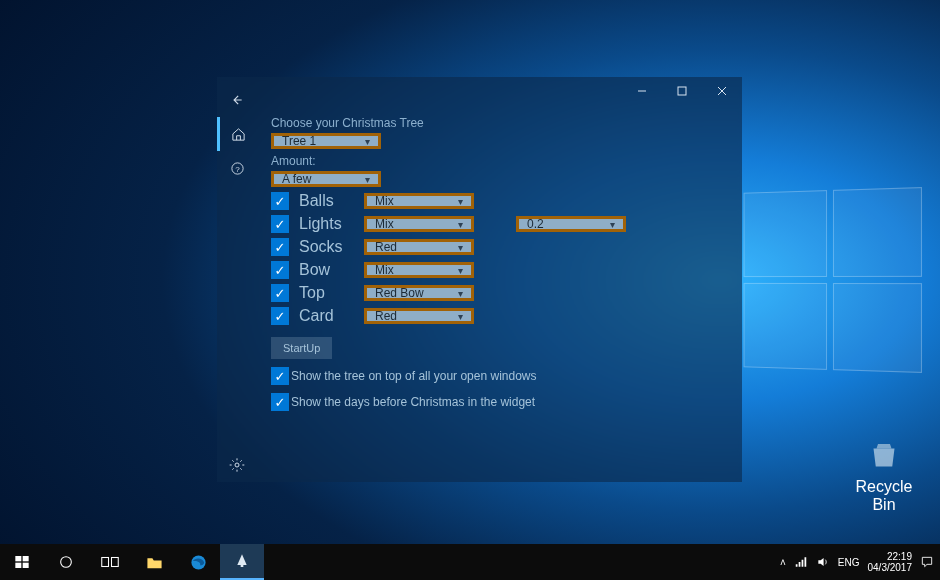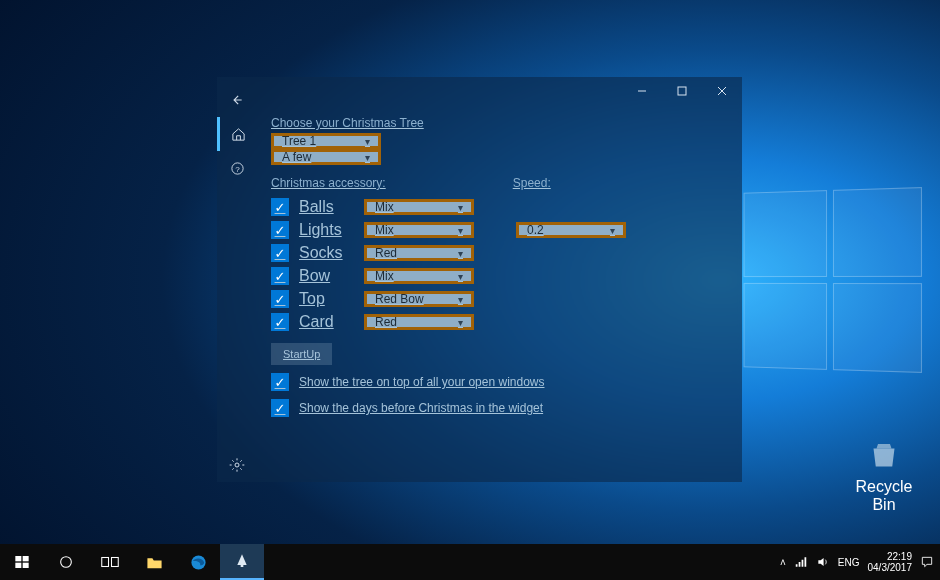--- a/index.html
+++ b/index.html
@@ -8,31 +8,31 @@
 .window-logo div{border:1px solid rgba(255,255,255,0.25);background:rgba(255,255,255,0.05);}
 .recycle{position:absolute;right:26px;bottom:66px;width:60px;text-align:center;color:#fff;font-size:16px;}
 .recycle svg{width:36px;height:36px;margin:0 auto 4px;display:block;opacity:.9;}
 .appwin{position:absolute;left:217px;top:77px;width:525px;height:405px;background:rgba(11,41,74,0.62);backdrop-filter:blur(2px);display:flex;flex-direction:column;}
 .titlebar{height:30px;display:flex;justify-content:flex-end;align-items:flex-start;}
 .titlebtn{width:40px;height:28px;display:flex;align-items:center;justify-content:center;color:#d8e4f0;font-size:11px;}
 .sidebar{position:absolute;left:0;top:0;width:40px;height:100%;display:flex;flex-direction:column;align-items:center;padding-top:6px;}
 .sidebtn{width:40px;height:34px;display:flex;align-items:center;justify-content:center;color:#cfdbe8;}
 .sidebtn.active{border-left:3px solid #4fc0ff;}
 .sidebar .spacer{flex:1;}
-.content{margin-left:40px;padding:4px 14px 26px 14px;color:#a5c3d9;font-size:12px;overflow:hidden;text-decoration:underline;}
+.content{margin-left:40px;padding:4px 14px 26px 14px;color:#a5c3d9;font-size:12px;overflow:hidden;}
 .lbl{font-size:12px;color:#8cb0ce;margin:5px 0 3px;}
 .sel{height:16px;background:#8faec7;border:3px solid #a16207;color:#1c2a36;font-size:12px;padding:0 8px;display:flex;align-items:center;justify-content:space-between;min-width:110px;}
 .sel .chev{color:#2e4255;font-size:10px;}
 .row{display:flex;align-items:center;gap:10px;margin:5px 0;}
 .chk{width:18px;height:18px;background:#0078d7;display:flex;align-items:center;justify-content:center;color:#fff;font-size:13px;flex-shrink:0;}
 .chkrow{display:flex;align-items:center;gap:10px;}
 .chkrow .chklbl{width:55px;font-size:16px;}
 .headerrow{display:flex;gap:85px;margin-top:6px;}
 .startbtn{padding:5px 12px;background:rgba(150,180,200,.25);color:#a7c4da;font-size:11px;margin-right:10px;}
-.optline{display:flex;align-items:center;gap:10px;margin:8px 0;font-size:12px;}
+.optline{display:flex;align-items:center;gap:2px;margin:8px 0;font-size:12px;}
 .taskbar{position:absolute;bottom:0;left:0;right:0;height:36px;background:#0c0c0c;display:flex;align-items:center;}
 .tbtn{width:44px;height:36px;display:flex;align-items:center;justify-content:center;color:#fff;}
 .tbtn.active{background:#1e3a56;border-bottom:2px solid #57b4ff;}
 .tray{margin-left:auto;display:flex;align-items:center;color:#fff;font-size:10px;gap:8px;padding-right:6px;}
 .tray .clk{text-align:right;line-height:1.1;}
 svg{display:block;}
 </style>
 </head>
 <body>
 
@@ -93,28 +93,25 @@
           <path d="M1 1l8 8M9 1l-8 8" stroke="#d8e4f0" stroke-width="1"></path>
         </svg>
       </div>
   </div>
   <div class="content">
     <div class="lbl">Choose your Christmas Tree</div>
     <div class="sel" style="width:110px">
         <span>Tree 1</span>
         <span class="chev">▾</span>
       </div>
+    <div class="lbl">Amount:</div>
     <div class="sel" style="width:110px">
         <span>A few</span>
         <span class="chev">▾</span>
       </div>
-    <div class="headerrow">
-      <div class="lbl">Christmas accessory:</div>
-      <div class="lbl" style="margin-left:42px">Speed:</div>
-    </div>
 
     <div class="row">
       <div class="chkrow">
           <div class="chk">✓</div>
           <span class="chklbl">Balls</span>
         </div>
       <div class="sel" style="width:105px">
           <span>Mix</span>
           <span class="chev">▾</span>
         </div>

